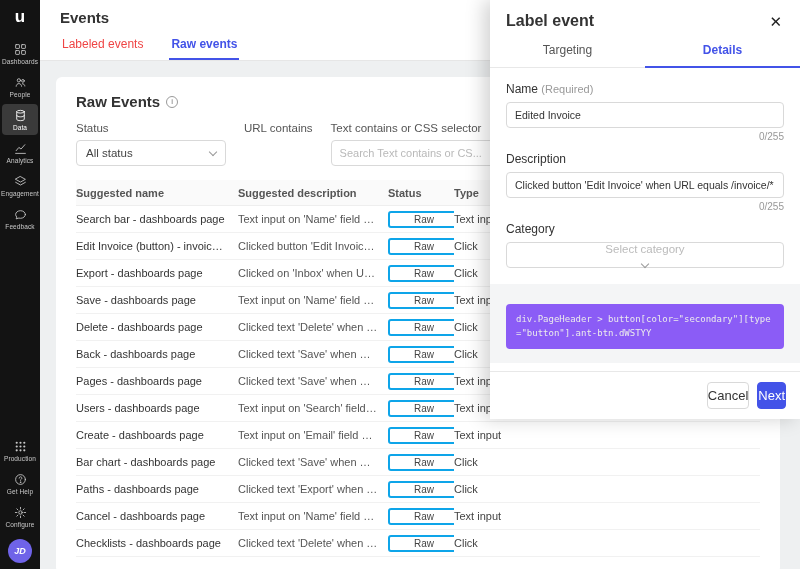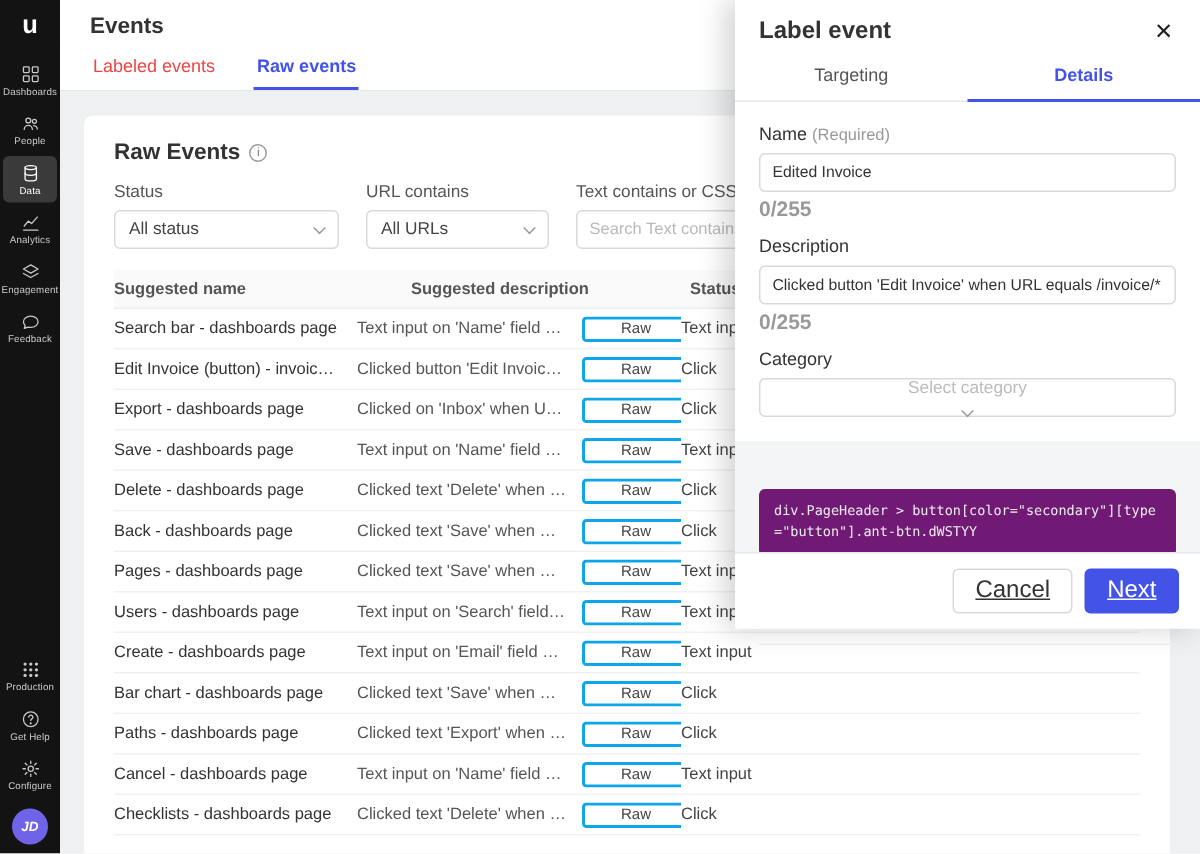--- a/index.html
+++ b/index.html
@@ -37,48 +37,48 @@
   .flabel{font-size:11.5px;color:#555;}
   .select{height:26px;border:1px solid #d9d9d9;border-radius:4px;background:#fff;display:flex;align-items:center;justify-content:space-between;padding:0 9px;font-size:11.5px;color:#444;cursor:pointer;}
   .w150{width:150px}.w122{width:122px}
   .chev{width:6px;height:6px;border-right:1.4px solid #999;border-bottom:1.4px solid #999;transform:rotate(45deg);margin-top:-3px;}
   .chev.up{transform:rotate(-135deg);margin-top:3px;}
   input.search{height:26px;border:1px solid #d9d9d9;border-radius:4px;padding:0 8px;font-size:11px;width:168px;color:#444;font-family:inherit;}
   input::placeholder{color:#b9b9b9;}
 
   .table{margin-top:14px;font-size:11px;}
   .thead,.trow{display:grid;grid-template-columns:162px 150px 66px 1fr;align-items:center;}
-  .thead{background:#fafafa;height:26px;color:#555;font-weight:700;border-bottom:1px solid #eee;gap:36px;}
+  .thead{background:#fafafa;height:26px;color:#555;font-weight:700;border-bottom:1px solid #eee;}
   .trow{height:27px;border-bottom:1px solid #f1f1f1;cursor:pointer;}
   .td,.th{white-space:nowrap;overflow:hidden;text-overflow:ellipsis;padding-right:10px;}
   .td.desc{color:#555;}
   .td.type{color:#444;}
   .badge{display:inline-block;border:2px solid #0ea5e9;border-radius:3px;padding:1px 24px;font-size:10px;color:#444;background:#fff;}
 
   
   .panel{position:absolute;top:0;right:0;width:310px;height:419px;background:#fff;box-shadow:-6px 0 18px rgba(0,0,0,.18);z-index:10;}
   .panel-header{padding:12px 16px 6px;display:flex;justify-content:space-between;align-items:flex-start;}
   .panel-title{font-size:16px;font-weight:700;}
   .close{font-size:15px;color:#222;cursor:pointer;line-height:1;padding:2px;}
   .panel-tabs{display:flex;border-bottom:1px solid #e8e8e8;}
   .ptab{flex:1;text-align:center;font-size:12px;color:#555;padding:6px 0 9px;border-bottom:2px solid transparent;margin-bottom:-1px;cursor:pointer;}
   .ptab.active{color:var(--accent);border-color:var(--accent);font-weight:700;}
   .panel-body{padding:14px 16px 0;}
   .field-label{font-size:12px;color:#333;font-weight:400;}
   .req{color:#999;font-size:11px;}
   .tinput{width:100%;height:26px;border:1px solid #d9d9d9;border-radius:4px;padding:0 8px;font-size:10.5px;color:#333;margin-top:6px;font-family:inherit;}
-  .count{text-align:left;font-size:14px;color:#999;margin:3px 0 10px;font-weight:bold;}
+  .count{text-align:right;font-size:10px;color:#999;margin:3px 0 10px;}
   .select-box{margin-top:6px;height:26px;border:1px solid #d9d9d9;border-radius:4px;display:flex;align-items:center;justify-content:space-between;padding:0 9px;font-size:11.5px;color:#bbb;cursor:pointer;margin-bottom:16px;flex-direction:column;}
   .section-head{display:flex;justify-content:space-between;align-items:center;padding:4px 0 6px;cursor:pointer;}
   .section-title{font-size:13px;font-weight:700;color:#222;}
   .gray-block{background:#f4f5f6;margin:8px -16px 0;padding:12px 16px 14px;}
-  .code{background:#701a75;color:#ececec;border-radius:4px;padding:8px 10px;font-family:"DejaVu Sans Mono",monospace;font-size:9px;line-height:1.6;word-break:break-all;margin-top:20px;}
+  .code{background:#8b5cf6;color:#ececec;border-radius:4px;padding:8px 10px;font-family:"DejaVu Sans Mono",monospace;font-size:9px;line-height:1.6;word-break:break-all;margin-top:8px;}
   .order-row{display:flex;justify-content:space-between;padding:13px 0;border-bottom:1px solid #ededed;font-size:16px;color:#333;}
   .panel-footer{position:absolute;bottom:0;left:0;right:0;border-top:1px solid #e8e8e8;padding:10px 14px;display:flex;justify-content:flex-end;gap:8px;background:#fff;}
-  .btn{font-size:16px;border-radius:4px;padding:5px 14px;cursor:pointer;font-family:inherit;text-decoration:underline;}
+  .btn{font-size:13px;border-radius:4px;padding:5px 0;cursor:pointer;font-family:inherit;}
   .btn.cancel{background:#fff;border:1px solid #d9d9d9;color:#333;}
   .btn.next{background:var(--accent);border:1px solid var(--accent);color:#fff;}
 </style>
 </head>
 <body>
 
 <div class="app">
 
   <aside class="sidebar">
     <div class="logo">u</div>
@@ -183,24 +183,20 @@
         <div class="filters">
           <div class="fgroup">
             <span class="flabel">Status</span>
             <div class="select w150">
               <span>All status</span>
               <span class="chev"></span>
             </div>
           </div>
           <div class="fgroup">
             <span class="flabel">URL contains</span>
-            <div class="select w122">
-              <span>All URLs</span>
-              <span class="chev"></span>
-            </div>
           </div>
           <div class="fgroup">
             <span class="flabel">Text contains or CSS selector</span>
             <input class="search" type="text" placeholder="Search Text contains or CS..." style="">
           </div>
         </div>
 
         <div class="table">
           <div class="thead">
             <div class="th">Suggested name</div>

